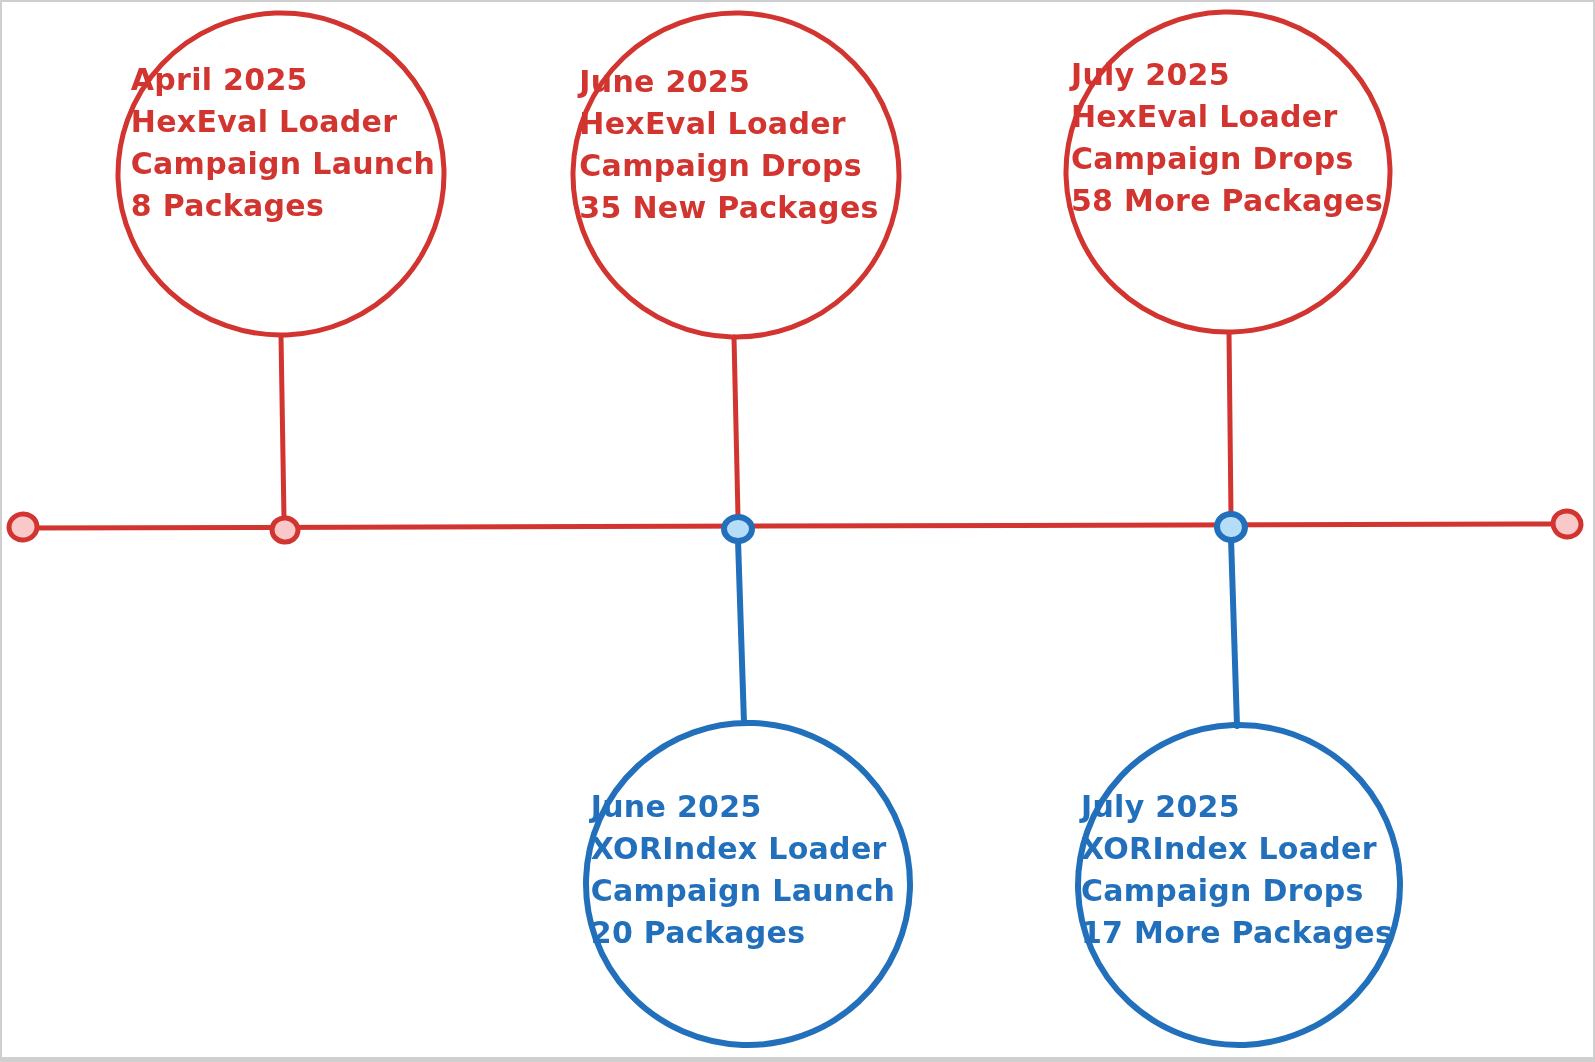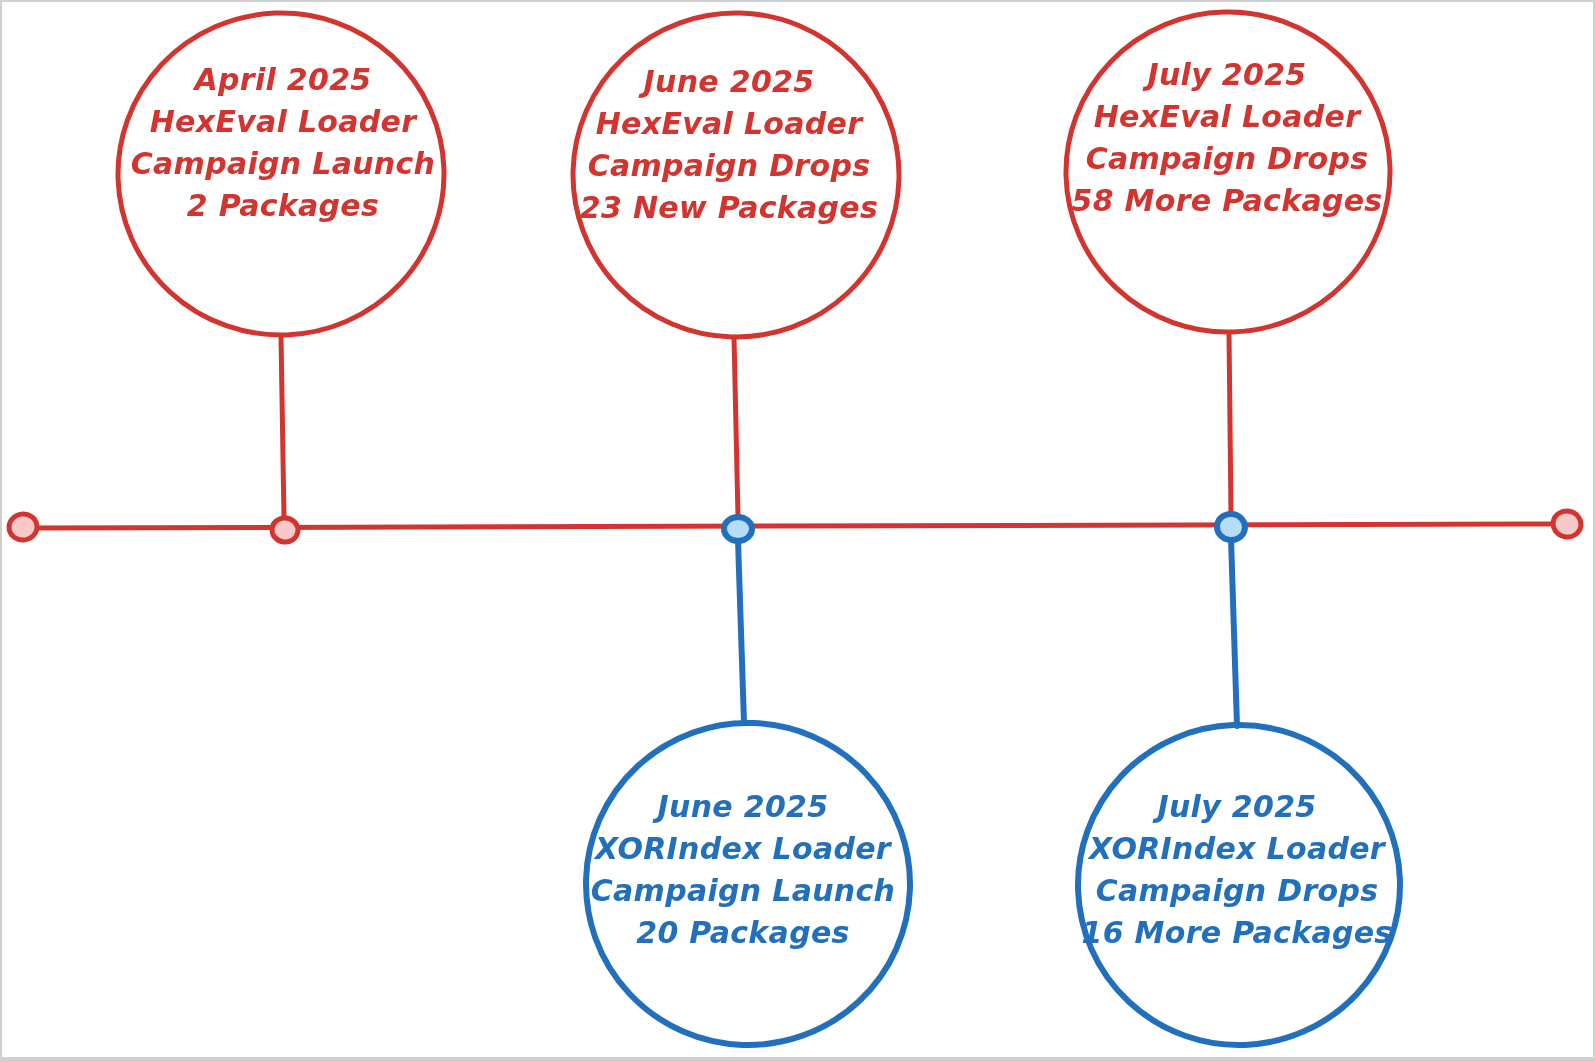--- a/index.html
+++ b/index.html
@@ -29,27 +29,26 @@
     width: 1595px;
     height: 1062px;
   }
   .stroke-red   { stroke: var(--red);  fill: none; }
   .stroke-blue  { stroke: var(--blue); fill: none; }
   .dot-red      { stroke: var(--red);  fill: var(--red_fill); }
   .dot-blue     { stroke: var(--blue); fill: var(--blue_fill); }
   .event-label {
     position: absolute;
     transform: translateX(-50%);
-    text-align: center;
+    text-align: left;
     white-space: nowrap;
     font-size: 30px;
     font-weight: 700;
     line-height: 42px;
     letter-spacing: 0.3px;
-    font-style: italic;
   }
   .event-label.red  { color: var(--red); }
   .event-label.blue { color: var(--blue); }
 </style>
 </head>
 <body>
 
 <div class="canvas">
 
   <svg class="diagram-svg" viewBox="0 0 1595 1062">
@@ -74,44 +73,44 @@
     <ellipse cx="285" cy="530" rx="13" ry="12" class="dot-red" stroke-width="5" transform="rotate(6 285 530)"></ellipse>
     <ellipse cx="738" cy="529" rx="14" ry="12" class="dot-blue" stroke-width="6"></ellipse>
     <ellipse cx="1231" cy="527" rx="14" ry="13" class="dot-blue" stroke-width="6" transform="rotate(5 1231 527)"></ellipse>
     <ellipse cx="1567" cy="524" rx="14" ry="13" class="dot-red" stroke-width="5" transform="rotate(10 1567 524)"></ellipse>
   </svg>
 
   <div class="event-label red" style="left:281px; top:57px;">
     <div>April 2025</div>
     <div>HexEval Loader</div>
     <div>Campaign Launch</div>
-    <div>2 Packages</div>
+    <div>8 Packages</div>
   </div>
 
   <div class="event-label red" style="left:727px; top:59px;">
     <div>June 2025</div>
     <div>HexEval Loader</div>
     <div>Campaign Drops</div>
-    <div>23 New Packages</div>
+    <div>35 New Packages</div>
   </div>
 
   <div class="event-label red" style="left:1225px; top:52px;">
     <div>July 2025</div>
     <div>HexEval Loader</div>
     <div>Campaign Drops</div>
     <div>58 More Packages</div>
   </div>
 
   <div class="event-label blue" style="left:741px; top:784px;">
     <div>June 2025</div>
     <div>XORIndex Loader</div>
     <div>Campaign Launch</div>
     <div>20 Packages</div>
   </div>
 
   <div class="event-label blue" style="left:1235px; top:784px;">
     <div>July 2025</div>
     <div>XORIndex Loader</div>
     <div>Campaign Drops</div>
-    <div>16 More Packages</div>
+    <div>17 More Packages</div>
   </div>
 
 </div>
 
 </body></html>

